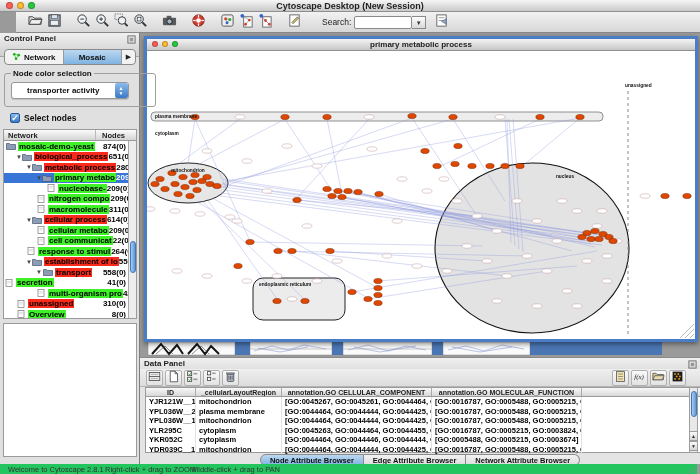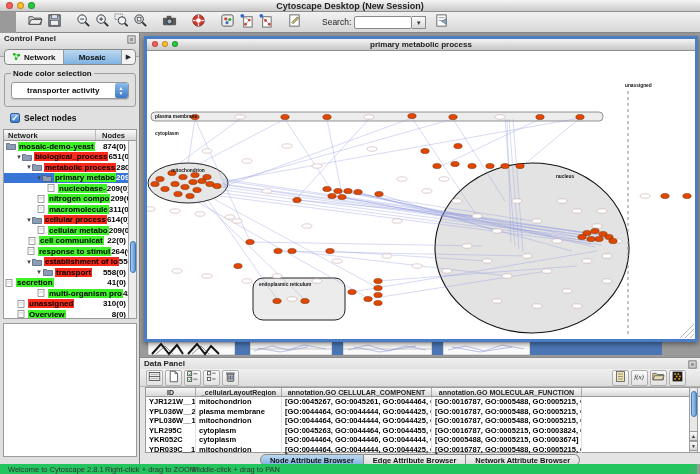--- a/index.html
+++ b/index.html
@@ -36,21 +36,21 @@
   .float-icon svg { width:9px; height:9px; }
 
   #cp-tabs { position:absolute; left:4px; top:16px; width:132px; height:16px; display:flex;
     border:1px solid #8a8a8a; border-radius:4px; background:#f2f2f2; overflow:hidden; }
   .cp-tab { flex:1; display:flex; align-items:center; justify-content:center; gap:3px;
     font-size:8px; font-weight:bold; color:#111; border-right:1px solid #9a9a9a; }
   .cp-tab.selected { background:linear-gradient(#bcd8f0,#7fb3e2); }
   .cp-tab-arrow { width:13px; display:flex; align-items:center; justify-content:center; font-size:7px; color:#222; }
   .cp-tab svg { width:9px; height:9px; }
 
-  .groupbox { position:absolute; left:4px; top:40px; width:132px; height:34px;
+  .groupbox { position:absolute; left:4px; top:40px; width:152px; height:34px;
     border:1px solid #9f9f9f; border-radius:3px; }
   .groupbox-label { position:absolute; top:-5px; left:6px; background:#e0e0e0; padding:0 2px;
     font-size:8px; font-weight:bold; color:#111; }
   .dropdown { position:absolute; left:6px; top:8px; width:118px; height:17px; background:#fff;
     border:1px solid #979797; border-radius:3px; display:flex; align-items:center; box-shadow:0 1px 1px rgba(0,0,0,.15); }
   .dropdown-value { flex:1; text-align:center; font-size:8px; font-weight:bold; color:#111; }
   .dropdown-stepper { width:13px; height:15px; margin-right:0.5px; border-radius:2px;
     background:linear-gradient(#8cbcec,#3b78c5); color:#fff; font-size:5px; line-height:5px;
     display:flex; flex-direction:column; align-items:center; justify-content:center; }
 
@@ -387,21 +387,21 @@
             <span class="tr-icon">
               <svg viewBox="0 0 10 8">
                 <rect x="2" y="0.5" width="6" height="7" fill="#fff" stroke="#777" stroke-width=".7"></rect>
                 <line x1="3.2" y1="2.5" x2="6.8" y2="2.5" stroke="#bbb" stroke-width=".5"></line>
                 <line x1="3.2" y1="4" x2="6.8" y2="4" stroke="#bbb" stroke-width=".5"></line>
               </svg>
             </span>
             <span class="tr-label" style="background: rgb(62, 242, 39);">cellular metabo</span>
             <span class="cnt">209(0)</span>
           </div>
-          <div class="tree-row" style="padding-left: 23px;">
+          <div class="tree-row" style="padding-left: 32px;">
             <span class="tr-icon">
               <svg viewBox="0 0 10 8">
                 <rect x="2" y="0.5" width="6" height="7" fill="#fff" stroke="#777" stroke-width=".7"></rect>
                 <line x1="3.2" y1="2.5" x2="6.8" y2="2.5" stroke="#bbb" stroke-width=".5"></line>
                 <line x1="3.2" y1="4" x2="6.8" y2="4" stroke="#bbb" stroke-width=".5"></line>
               </svg>
             </span>
             <span class="tr-label" style="background: rgb(62, 242, 39);">cell communicat</span>
             <span class="cnt">22(0)</span>
           </div>

